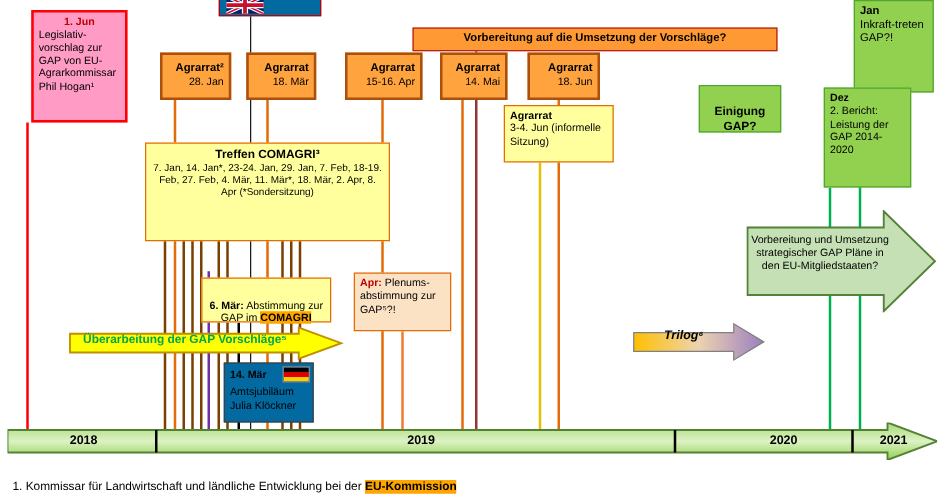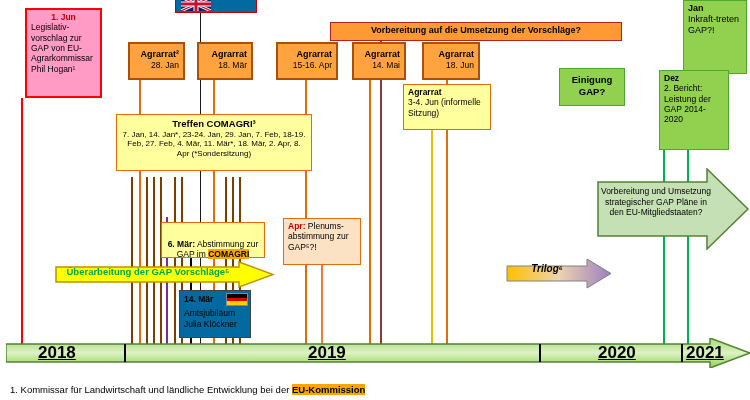--- a/index.html
+++ b/index.html
@@ -14,21 +14,21 @@
   .green-text { color:#00A650; }
   .orange-box { background:#FFA33F; border:2px solid #A9500F; text-align:right; padding-top:5px; }
   .yellow-box { background:#FFFF9E; border:1.6px solid #E36C0A; }
   .lavender-box { background:#CC99FF; border:1.6px solid #7030A0; }
   .peach-box { background:#FBE2C5; border:1.6px solid #E36C0A; }
   .green-box { background:#92D050; border:1.6px solid #4EA72E; }
   .white-box { background:#0369a1; border:1.2px solid #404040; }
   .pink-box { background:#FF9BC4; border:2px solid #FF0000; }
   .banner { background:#FF9933; border:1.6px solid #B22222; text-align:center; font-weight:700; }
   .hl-orange { background:#FFA500; }
-  .year { position:absolute; top:344px; width:40px; text-align:left; font-size:17px; font-weight:700; z-index:3; line-height:18px;text-decoration:underline; }
+  .year { position:absolute; top:344px; width:40px; text-align:right; font-size:10px; font-weight:700; z-index:3; line-height:18px; }
   .de-flag { position:absolute; right:2px; top:2px; width:22px; height:13px; border:0.5px solid #888;
              background:linear-gradient(to bottom, #000 0 33%, #DD0000 33% 66%, #FFCE00 66% 100%); }
 </style>
 </head>
 <body>
 
 <div id="canvas">
 
   <div class="vline" style="left:21px;top:98px;width:2px;height:246px;background:#FF0000"></div>
   <div class="vline" style="left:200px;top:13px;width:1px;height:331px;background:#1a1a1a"></div>
@@ -92,21 +92,21 @@
   <div class="box orange-box" style="left:422px;top:42px;width:58px;height:38px">
     <div class="b" style="font-size:9px">Agrarrat</div>
     <div>18. Jun</div>
   </div>
 
   <div class="box yellow-box" style="left:403px;top:84px;width:88px;height:46px">
     <div class="b">Agrarrat</div>
     <div>3-4. Jun (informelle Sitzung)</div>
   </div>
 
-  <div class="box yellow-box center" style="left:116px;top:114px;width:196px;height:57px;padding-top:3px">
+  <div class="box yellow-box center" style="left:116px;top:114px;width:196px;height:79px;padding-top:3px">
     <div class="b" style="font-size:9.5px">Treffen COMAGRI³</div>
     <div style="font-size:8px">7. Jan, 14. Jan*, 23-24. Jan, 29. Jan, 7. Feb, 18-19. Feb, 27. Feb, 4. Mär, 11. Mär*, 18. Mär, 2. Apr, 8. Apr (*Sondersitzung)</div>
   </div>
 
 
   <div class="box yellow-box center" style="left:161px;top:222px;width:104px;height:36px;padding-top:16px">
     <span class="b">6. Mär:</span>
     <span>Abstimmung zur GAP im</span>
     <span class="b hl-orange">COMAGRI</span>
   </div>
@@ -133,21 +133,21 @@
       <linearGradient id="trilog-grad" x1="0" y1="0" x2="1" y2="0">
         <stop offset="0" stop-color="#FFC000"></stop>
         <stop offset="0.5" stop-color="#EDD3B0"></stop>
         <stop offset="1" stop-color="#9B7FC0"></stop>
       </linearGradient>
     </defs>
     <polygon points="1,8 81,8 81,1 105,15.5 81,30 81,23 1,23" fill="url(#trilog-grad)" stroke="#808080" stroke-width="1"></polygon>
   </svg>
   <div class="abs center" style="left:512px;top:263px;width:70px;font-size:10px;font-style:italic;font-weight:600;z-index:3">Trilog⁶</div>
 
-  <div class="box green-box center b" style="left:559px;top:68px;width:66px;height:38px;font-size:9.5px;padding-top:5px">
+  <div class="box green-box center b" style="left:559px;top:68px;width:66px;height:38px;font-size:9.5px;padding-top:15px">
     <div>Einigung</div>
     <div>GAP?</div>
   </div>
 
   <div class="box green-box" style="left:683px;top:0;width:64px;height:74px;font-size:9px">
     <div class="b">Jan</div>
     <div>Inkraft-treten GAP?!</div>
   </div>
 
   <div class="box green-box" style="left:659px;top:70px;width:70px;height:80px;z-index:4">

